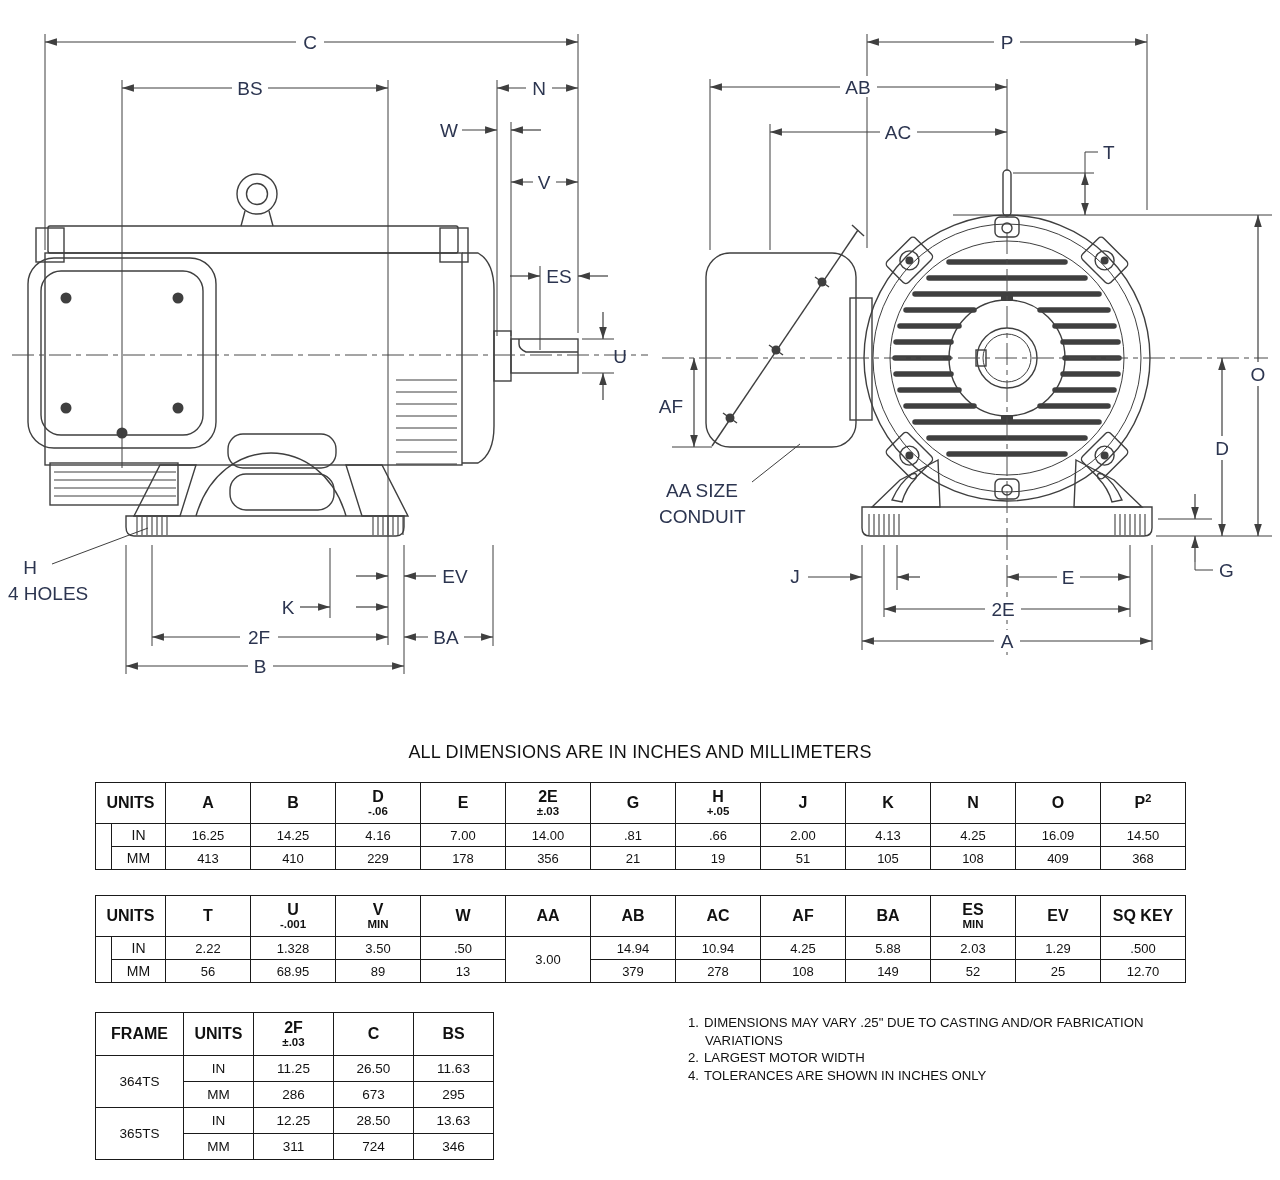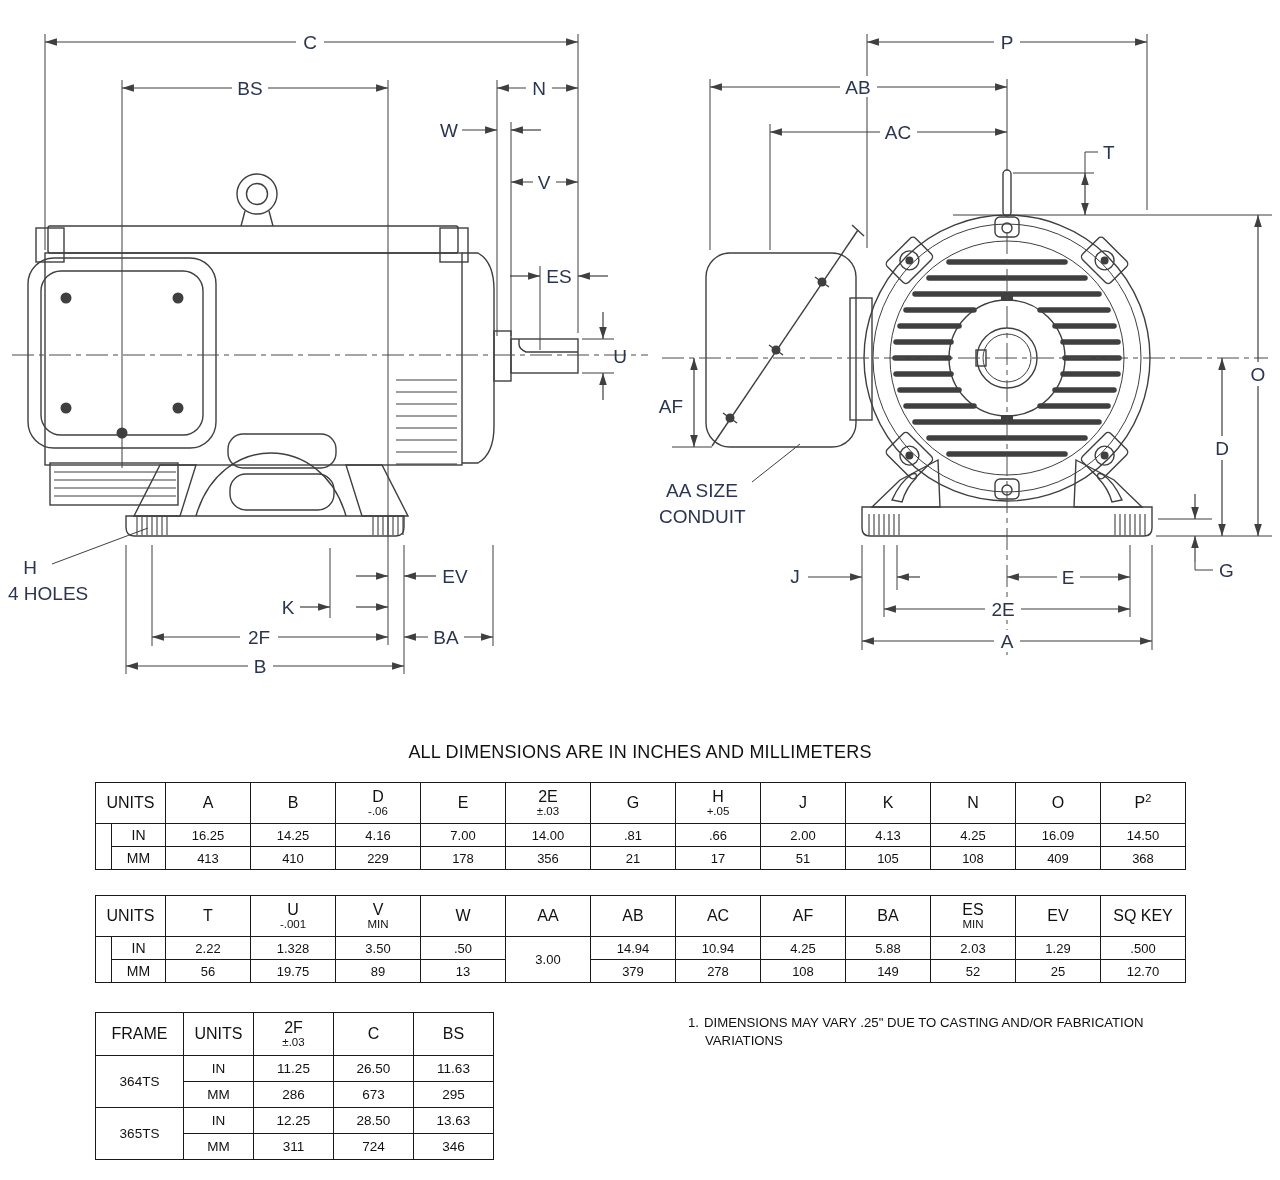--- a/index.html
+++ b/index.html
@@ -15,21 +15,21 @@
   .hat { stroke:#3f3f3f; stroke-width:1.1; }
   .cl  { stroke:#4a4a4a; stroke-width:1; stroke-dasharray:22 5 5 5; }
   .ext { stroke:#3f3f3f; stroke-width:1; }
   .dim { stroke:#3f3f3f; stroke-width:1.2; }
   .lb  { font:19px "Liberation Sans", sans-serif; fill:#2c3550; text-anchor:middle; }
   .lbs { text-anchor:start; }
   .wbg { fill:#ffffff; }
   .title { position:absolute; left:95px; top:742px; width:1090px; text-align:center; font-size:18px; letter-spacing:.2px; }
   table { border-collapse:collapse; position:absolute; table-layout:fixed; background:#fff; }
   th,td { border:1.5px solid #1a1a1a; text-align:center; vertical-align:middle; padding:0; }
-  thead th { font-size:16px; font-weight:normal; line-height:1.05; }
+  thead th { font-size:16px; font-weight:bold; line-height:1.05; }
   tbody td { font-size:13px; }
   .h-tol { display:block; font-size:11.5px; }
   .h-tol:empty { display:none; }
   sup { font-size:11px; }
   #t1 { left:95px; top:782px; width:1090px; }
   #t2 { left:95px; top:895px; width:1090px; }
   #t1 thead th, #t2 thead th { height:40px; }
   #t1 tbody td, #t2 tbody td { height:22px; }
   #t3 { left:95px; top:1012px; width:398px; }
   #t3 thead th { height:42px; }
@@ -418,21 +418,21 @@
       <td>14.50</td>
     </tr>
     <tr>
       <td class="unitcell">MM</td>
       <td>413</td>
       <td>410</td>
       <td>229</td>
       <td>178</td>
       <td>356</td>
       <td>21</td>
-      <td>17</td>
+      <td>19</td>
       <td>51</td>
       <td>105</td>
       <td>108</td>
       <td>409</td>
       <td>368</td>
     </tr>
   </tbody>
 </table>
 
 <table id="t2">
@@ -482,21 +482,21 @@
       <td>10.94</td>
       <td>4.25</td>
       <td>5.88</td>
       <td>2.03</td>
       <td>1.29</td>
       <td>.500</td>
     </tr>
     <tr>
       <td class="unitcell">MM</td>
       <td>56</td>
-      <td>19.75</td>
+      <td>68.95</td>
       <td>89</td>
       <td>13</td>
       <td>379</td>
       <td>278</td>
       <td>108</td>
       <td>149</td>
       <td>52</td>
       <td>25</td>
       <td>12.70</td>
     </tr>
@@ -545,13 +545,15 @@
       <td class="unitcell">MM</td>
       <td>311</td>
       <td>724</td>
       <td>346</td>
     </tr>
   </tbody>
 </table>
 
 <div id="notes">
   <div class="note"><span class="note-num">1.</span><span>DIMENSIONS MAY VARY .25" DUE TO CASTING AND/OR FABRICATION VARIATIONS</span></div>
+  <div class="note"><span class="note-num">2.</span><span>LARGEST MOTOR WIDTH</span></div>
+  <div class="note"><span class="note-num">4.</span><span>TOLERANCES ARE SHOWN IN INCHES ONLY</span></div>
 </div>
 
 </body></html>

